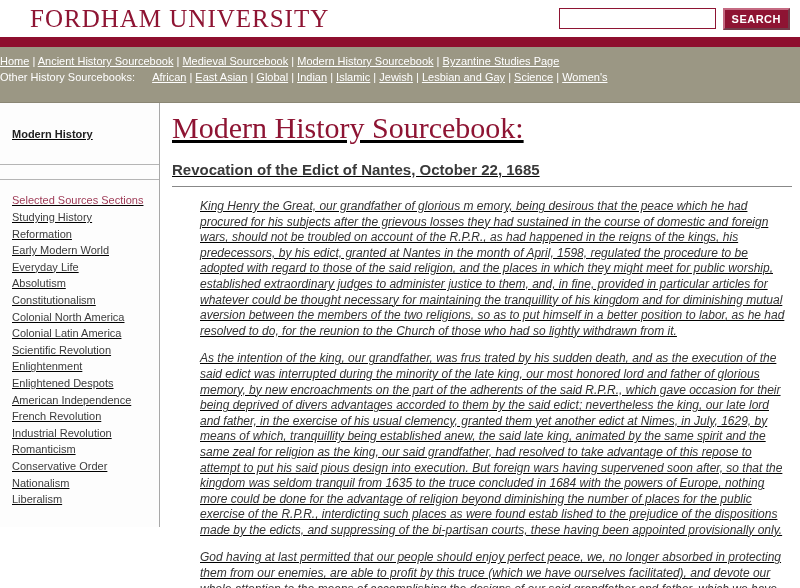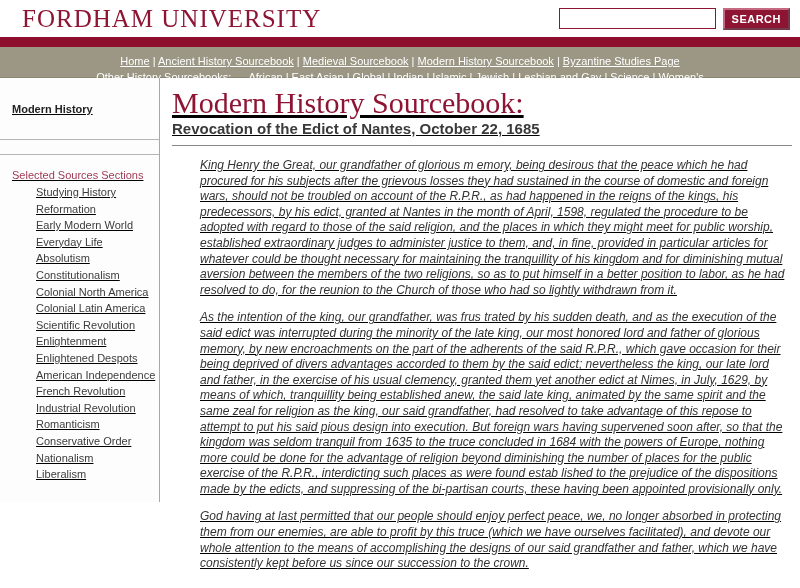--- a/index.html
+++ b/index.html
@@ -3,21 +3,21 @@
 <meta charset="utf-8">
 <style>
   * { margin: 0; padding: 0; box-sizing: border-box; }
   html, body { width: 800px; height: 588px; overflow: hidden; background: #fff; }
   body { font-family: "Liberation Sans", sans-serif; }
 
   
   .topbar {
     height: 37px; background: #fff; display: flex;
     align-items: center; justify-content: space-between;
-    padding: 0 10px 0 22px;
+    padding: 0 10px 0 30px;
   }
   .logo {
     font-family: "Liberation Serif", serif;
     font-size: 25px; letter-spacing: 1px; color: #8e1433;
     font-weight: normal; line-height: 1;
   }
   .searchform { display: flex; align-items: center; gap: 7px; }
   .searchform input {
     width: 157px; height: 21px; border: 1px solid #8e1433;
     background: #fff; outline: none; font-size: 12px; padding: 0 4px;
@@ -27,22 +27,22 @@
     font-size: 11px; letter-spacing: 0.5px; padding: 3px 7px;
     border: 2px outset #c46a82; cursor: pointer;
     font-family: "Liberation Sans", sans-serif;
   }
 
   
   .maroon-strip { height: 10px; background: #8e0e2e; }
 
   
   .navbar {
-    height: 31px; background: #9b9784; color: #fff;
-    font-size: 11px; text-align: center; padding-top: 6px;
+    height: 56px; background: #9b9784; color: #fff;
+    font-size: 11px; padding-top: 6px;
     border-bottom: 1px solid #8a8674;
   }
   .navbar .navline { line-height: 16px; white-space: nowrap; }
   .navbar a, .navbar .nav-link {
     color: #fff; text-decoration: underline; cursor: pointer;
   }
   .navbar .sep { color: #fff; text-decoration: none; }
   .navbar .nav-label { color: #fff; text-decoration: none; margin-right: 17px; }
 
   
@@ -51,26 +51,26 @@
   .sidebar {
     width: 160px; min-width: 160px; background: #fdfdfd;
     border-right: 1px solid #a8a8a8; padding-top: 25px;
     font-size: 11px; color: #3c3c3c;
   }
   .sidebar .group { padding: 0 0 10px 12px; }
   .sidebar .side-title { font-weight: bold; color: #222; margin-bottom: 14px; }
   .sidebar hr { border: none; border-top: 1px solid #b5b5b5; margin: 0 0 14px 0; }
   .sidebar .side-link { display: block; margin-bottom: 6px; color: #3c3c3c; cursor: pointer; text-decoration: none; }
   .sidebar .selected-title { color: #9e3a56; margin-bottom: 5px; }
-  .sidebar .section-link { display: block; margin-bottom: 4.6px; color: #3c3c3c; cursor: pointer; text-decoration: none; margin-left: 24px; }
+  .sidebar .section-link { display: block; margin-bottom: 4.6px; color: #3c3c3c; cursor: pointer; text-decoration: none; }
 
   .main { flex: 1; padding: 10px 8px 0 12px; background: #fff; }
   .page-title {
     font-family: "Liberation Serif", serif; font-weight: normal;
-    color: #8e1433; font-size: 30px; line-height: 1.0; margin-bottom: 2px;
+    color: #8e1433; font-size: 30px; line-height: 1.0; margin-bottom: 18px;
   }
   .page-subtitle { font-size: 15px; font-weight: bold; color: #3a3a3a; margin-bottom: 8px; }
   .main hr.title-rule { border: none; border-top: 1px solid #888; margin: 0 0 12px 0; }
 
   .doc-body { margin-left: 28px; margin-right: 2px; }
   .doc-body p {
     font-size: 12px; font-style: italic; color: #333;
     line-height: 15.6px; margin-bottom: 12px;
   }
 </style>

